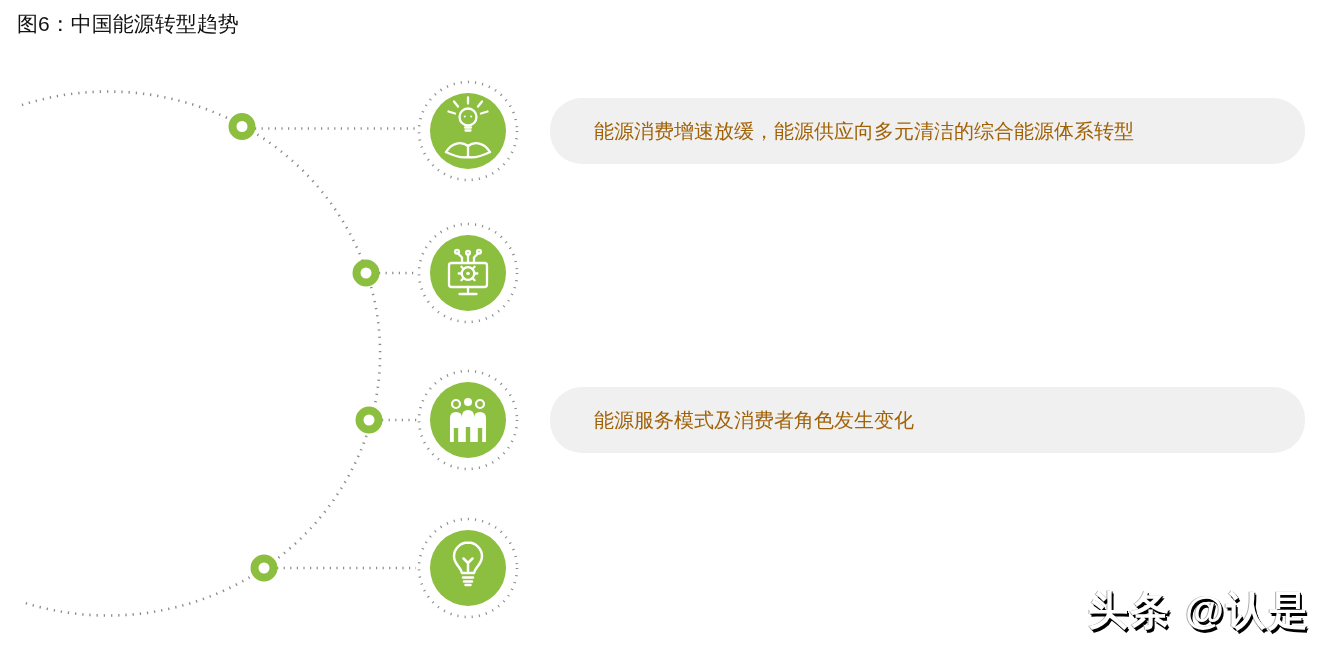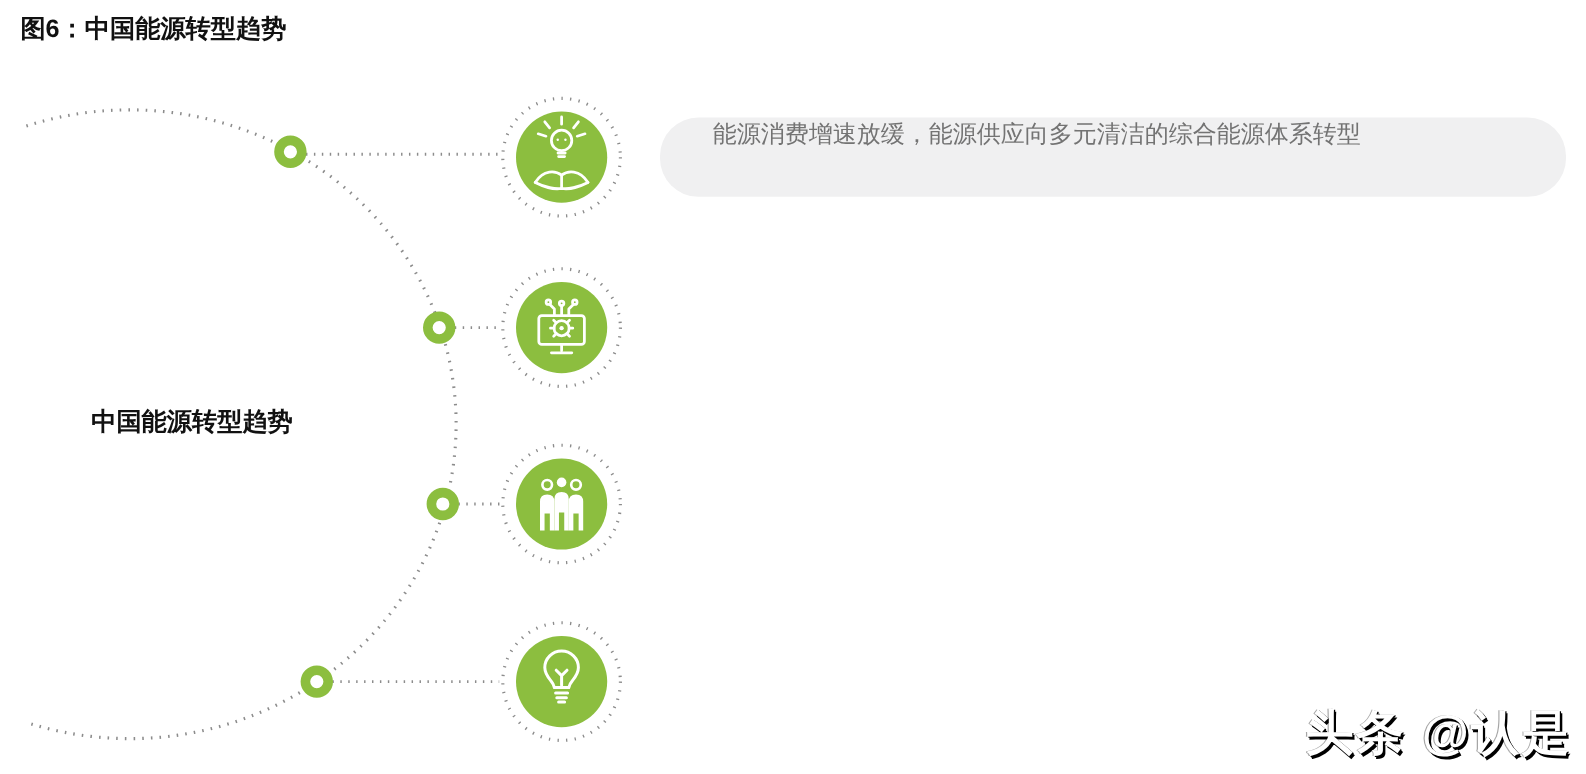--- a/index.html
+++ b/index.html
@@ -1,36 +1,36 @@
 <!DOCTYPE html>
 <html><head>
 <meta charset="utf-8">
 <style>
   html,body{margin:0;padding:0;background:#fff;}
   .canvas{
     position:relative;width:1322px;height:645px;background:#ffffff;overflow:hidden;
     font-family:"Liberation Sans","DejaVu Sans",sans-serif;
   }
   .fig-title{
-    position:absolute;left:17px;top:10px;font-size:21px;font-weight:bold;color:#111;
+    position:absolute;left:17px;top:10px;font-size:21px;font-weight:normal;color:#111;
   }
   .arc-layer{position:absolute;left:0;top:0;width:1322px;height:645px;}
   .center-label{
     position:absolute;left:40px;top:337px;width:240px;text-align:center;
     font-size:21px;font-weight:bold;color:#111;white-space:nowrap;
   }
   .icon-node{position:absolute;width:104px;height:104px;left:416px;}
   .icon-node.r1{top:79px;}
   .icon-node.r2{top:221px;}
   .icon-node.r3{top:368px;}
   .icon-node.r4{top:516px;}
   .bar{
     position:absolute;left:550px;width:755px;height:66px;background:#F0F0F1;
-    border-radius:32px;display:flex;align-items:flex-start;box-sizing:border-box;
-    padding-left:44px;font-size:20px;color:#737373;
+    border-radius:32px;display:flex;align-items:center;box-sizing:border-box;
+    padding-left:44px;font-size:20px;color:#a16207;
   }
   .bar.r1{top:98px;}
   .bar.r2{top:240px;}
   .bar.r3{top:387px;}
   .bar.r4{top:535px;}
   .watermark{
     position:absolute;right:12px;top:583px;font-size:40px;font-weight:bold;color:#fff;
     letter-spacing:2px;white-space:nowrap;
     text-shadow:2px 3px 0 #000, 1px 1px 0 #000, -1px 0 0 rgba(0,0,0,.35);
   }
@@ -47,21 +47,20 @@
     <path d="M 255 128.5 H 417" fill="none" stroke="#8C8C8C" stroke-width="2.4" stroke-dasharray="1.2 5.4"></path>
     <path d="M 379 273 H 417" fill="none" stroke="#8C8C8C" stroke-width="2.4" stroke-dasharray="1.2 5.4"></path>
     <path d="M 382 420 H 417" fill="none" stroke="#8C8C8C" stroke-width="2.4" stroke-dasharray="1.2 5.4"></path>
     <path d="M 277 568 H 416" fill="none" stroke="#8C8C8C" stroke-width="2.4" stroke-dasharray="1.2 5.4"></path>
     <circle cx="242" cy="126.5" r="9.5" fill="#fff" stroke="#8CBE3F" stroke-width="8"></circle>
     <circle cx="366" cy="273" r="9.5" fill="#fff" stroke="#8CBE3F" stroke-width="8"></circle>
     <circle cx="369" cy="420" r="9.5" fill="#fff" stroke="#8CBE3F" stroke-width="8"></circle>
     <circle cx="264" cy="568" r="9.5" fill="#fff" stroke="#8CBE3F" stroke-width="8"></circle>
   </svg>
 
-  <div class="center-label">中国能源转型趋势</div>
 
   <div class="icon-node r1">
     <svg viewBox="0 0 104 104" width="104" height="104">
       <circle cx="52" cy="52" r="49" fill="none" stroke="#8C8C8C" stroke-width="2.6" stroke-dasharray="1.1 6.1"></circle>
       <circle cx="52" cy="52" r="38" fill="#8CBE3F"></circle>
       <g stroke="#fff" stroke-width="2.3" fill="none" stroke-linecap="round" stroke-linejoin="round">
         <circle cx="52" cy="38" r="8.5"></circle>
         <circle cx="48.8" cy="37.5" r="1" fill="#fff" stroke="none"></circle>
         <circle cx="55.2" cy="37.5" r="1" fill="#fff" stroke="none"></circle>
         <path d="M49 48.5 H55 M49.5 51.5 H54.5"></path>
@@ -114,16 +113,19 @@
         <path d="M52 26.5 c-7.7 0 -14 6.2 -14 13.8 c0 4.9 2.6 8 4.9 10.8 c1.5 1.8 2.6 3.6 3.1 5.9 h12 c0.5 -2.3 1.6 -4.1 3.1 -5.9 c2.3 -2.8 4.9 -5.9 4.9 -10.8 c0 -7.6 -6.3 -13.8 -14 -13.8 Z"></path>
         <path d="M47.5 42.5 L52 47 L56.5 42.5 M52 47 V55"></path>
         <path d="M47 61.5 H57 M48 65.5 H56 M49.5 69 H54.5"></path>
       </g>
     </svg>
   </div>
 
   <div class="bar r1">
     <span>能源消费增速放缓，能源供应向多元清洁的综合能源体系转型</span>
   </div>
+  <div class="bar r3">
+    <span>能源服务模式及消费者角色发生变化</span>
+  </div>
 
   <div class="watermark">头条 @认是</div>
 
 </div>
 
 </body></html>

